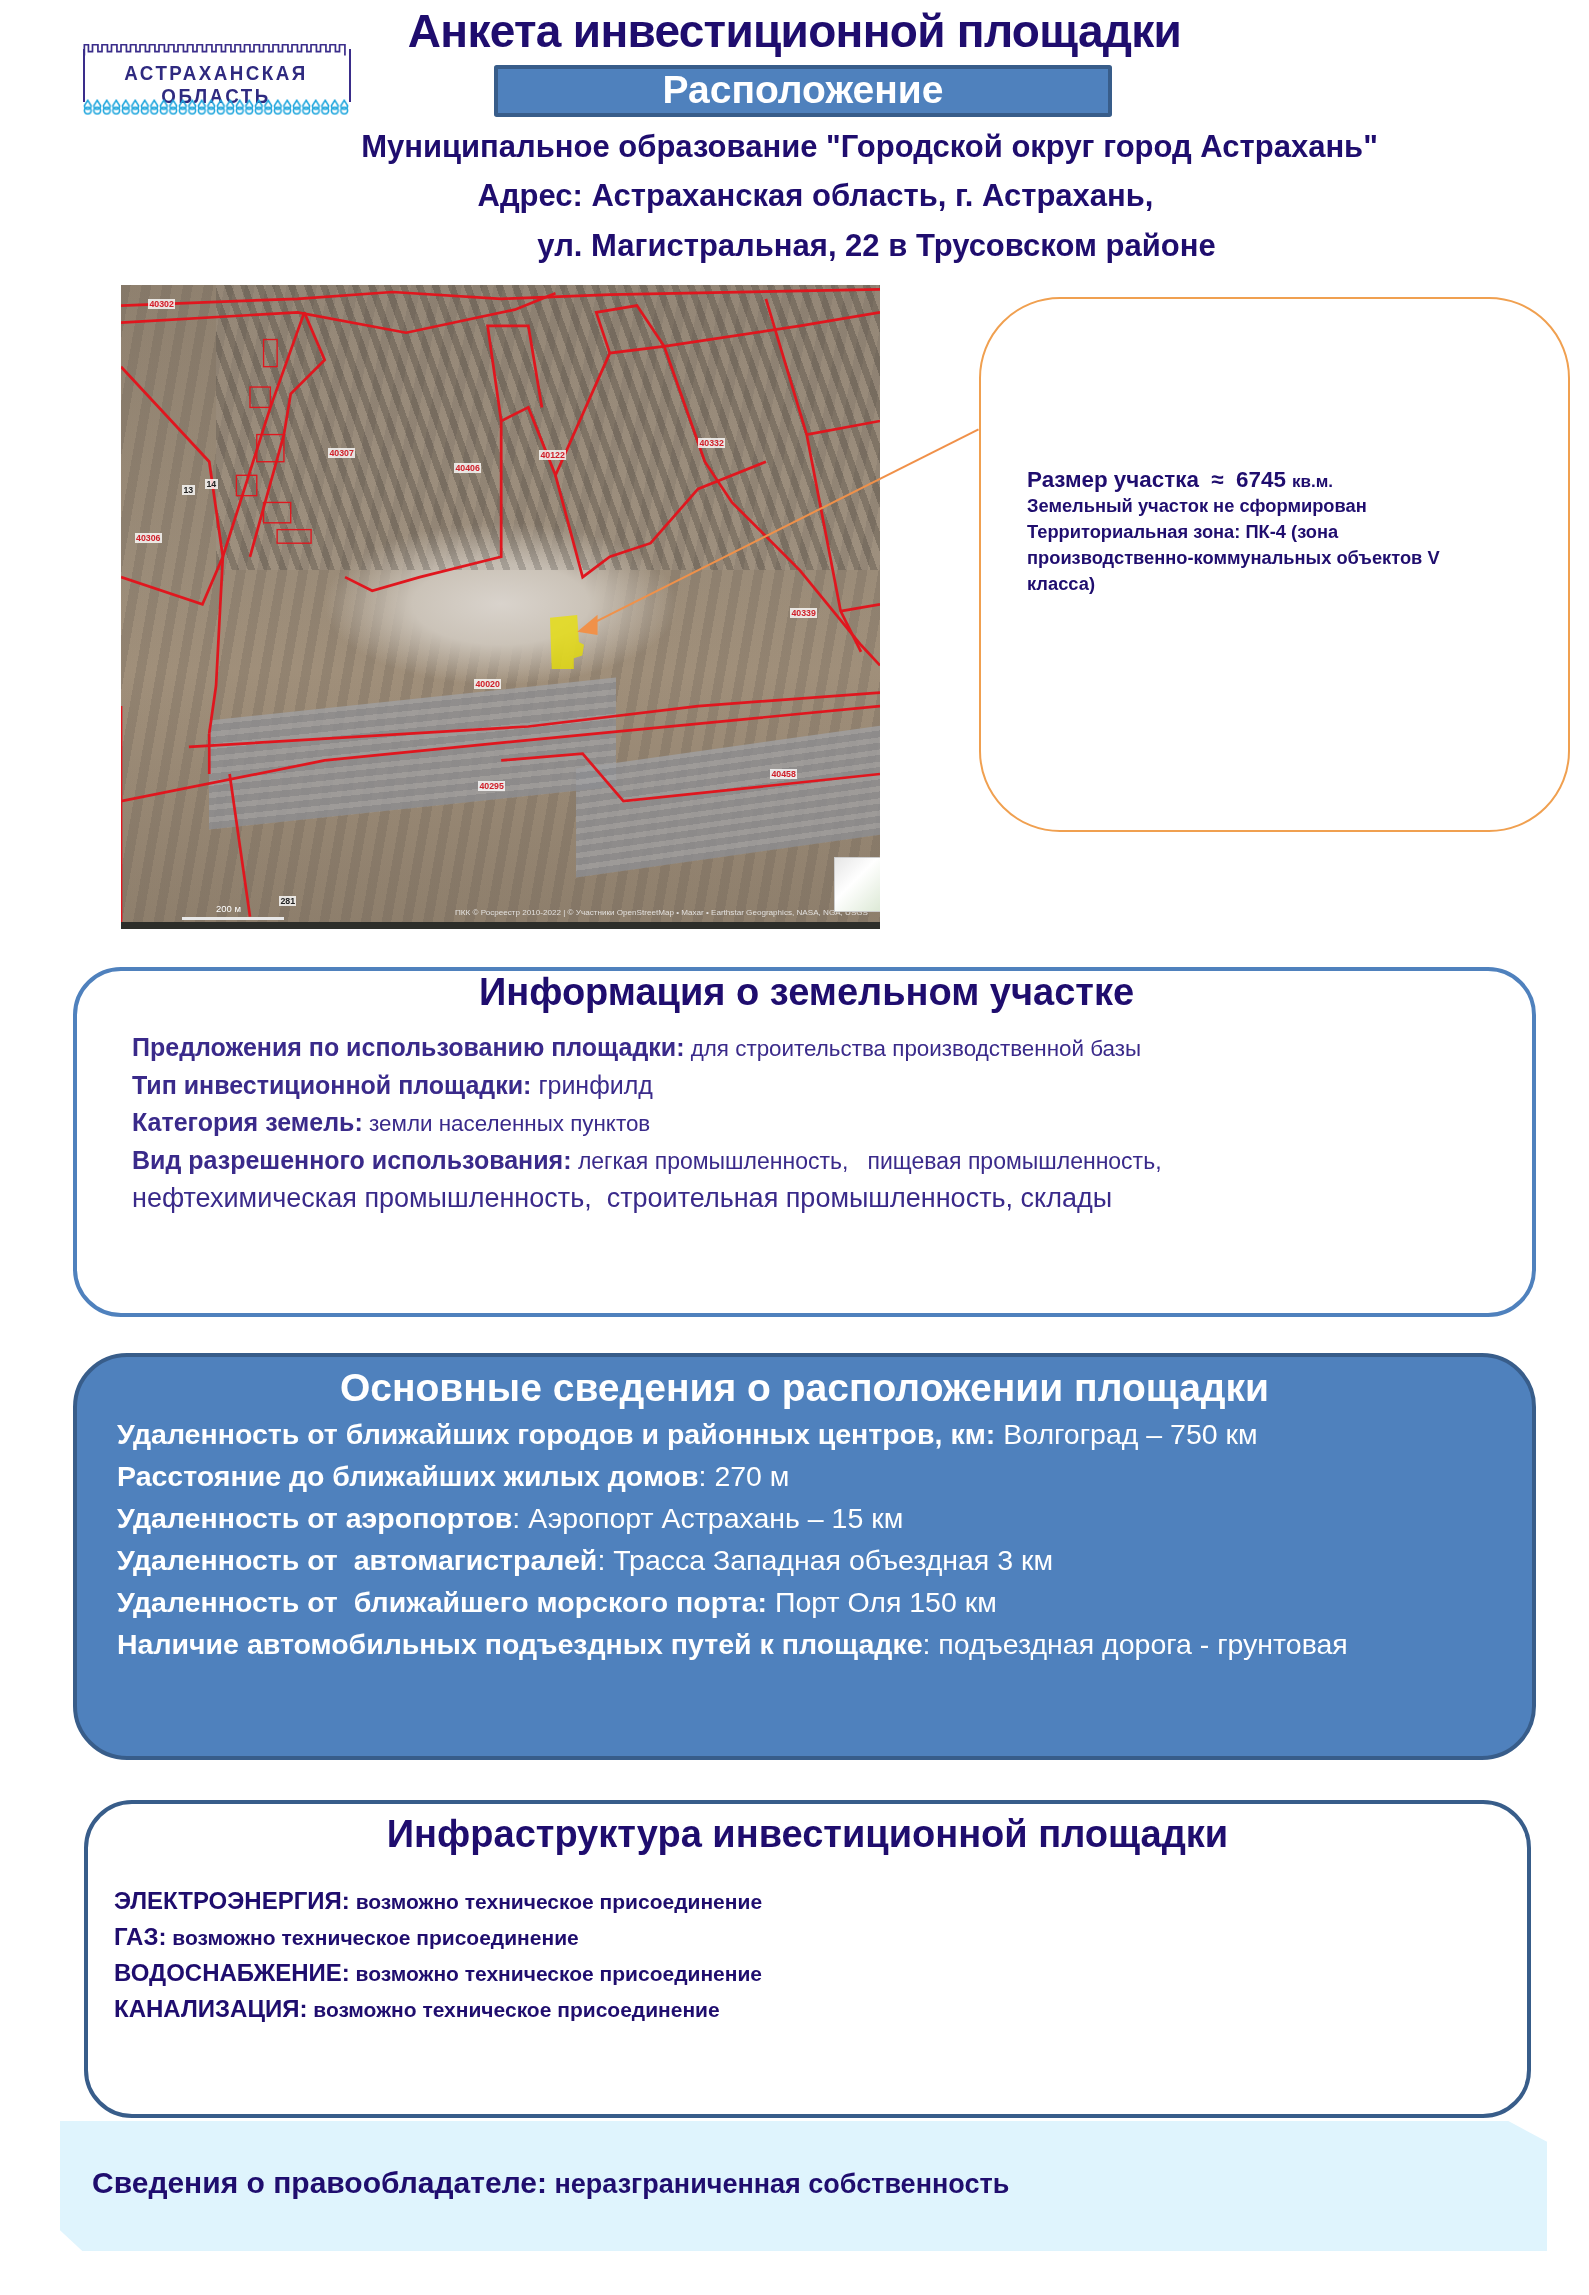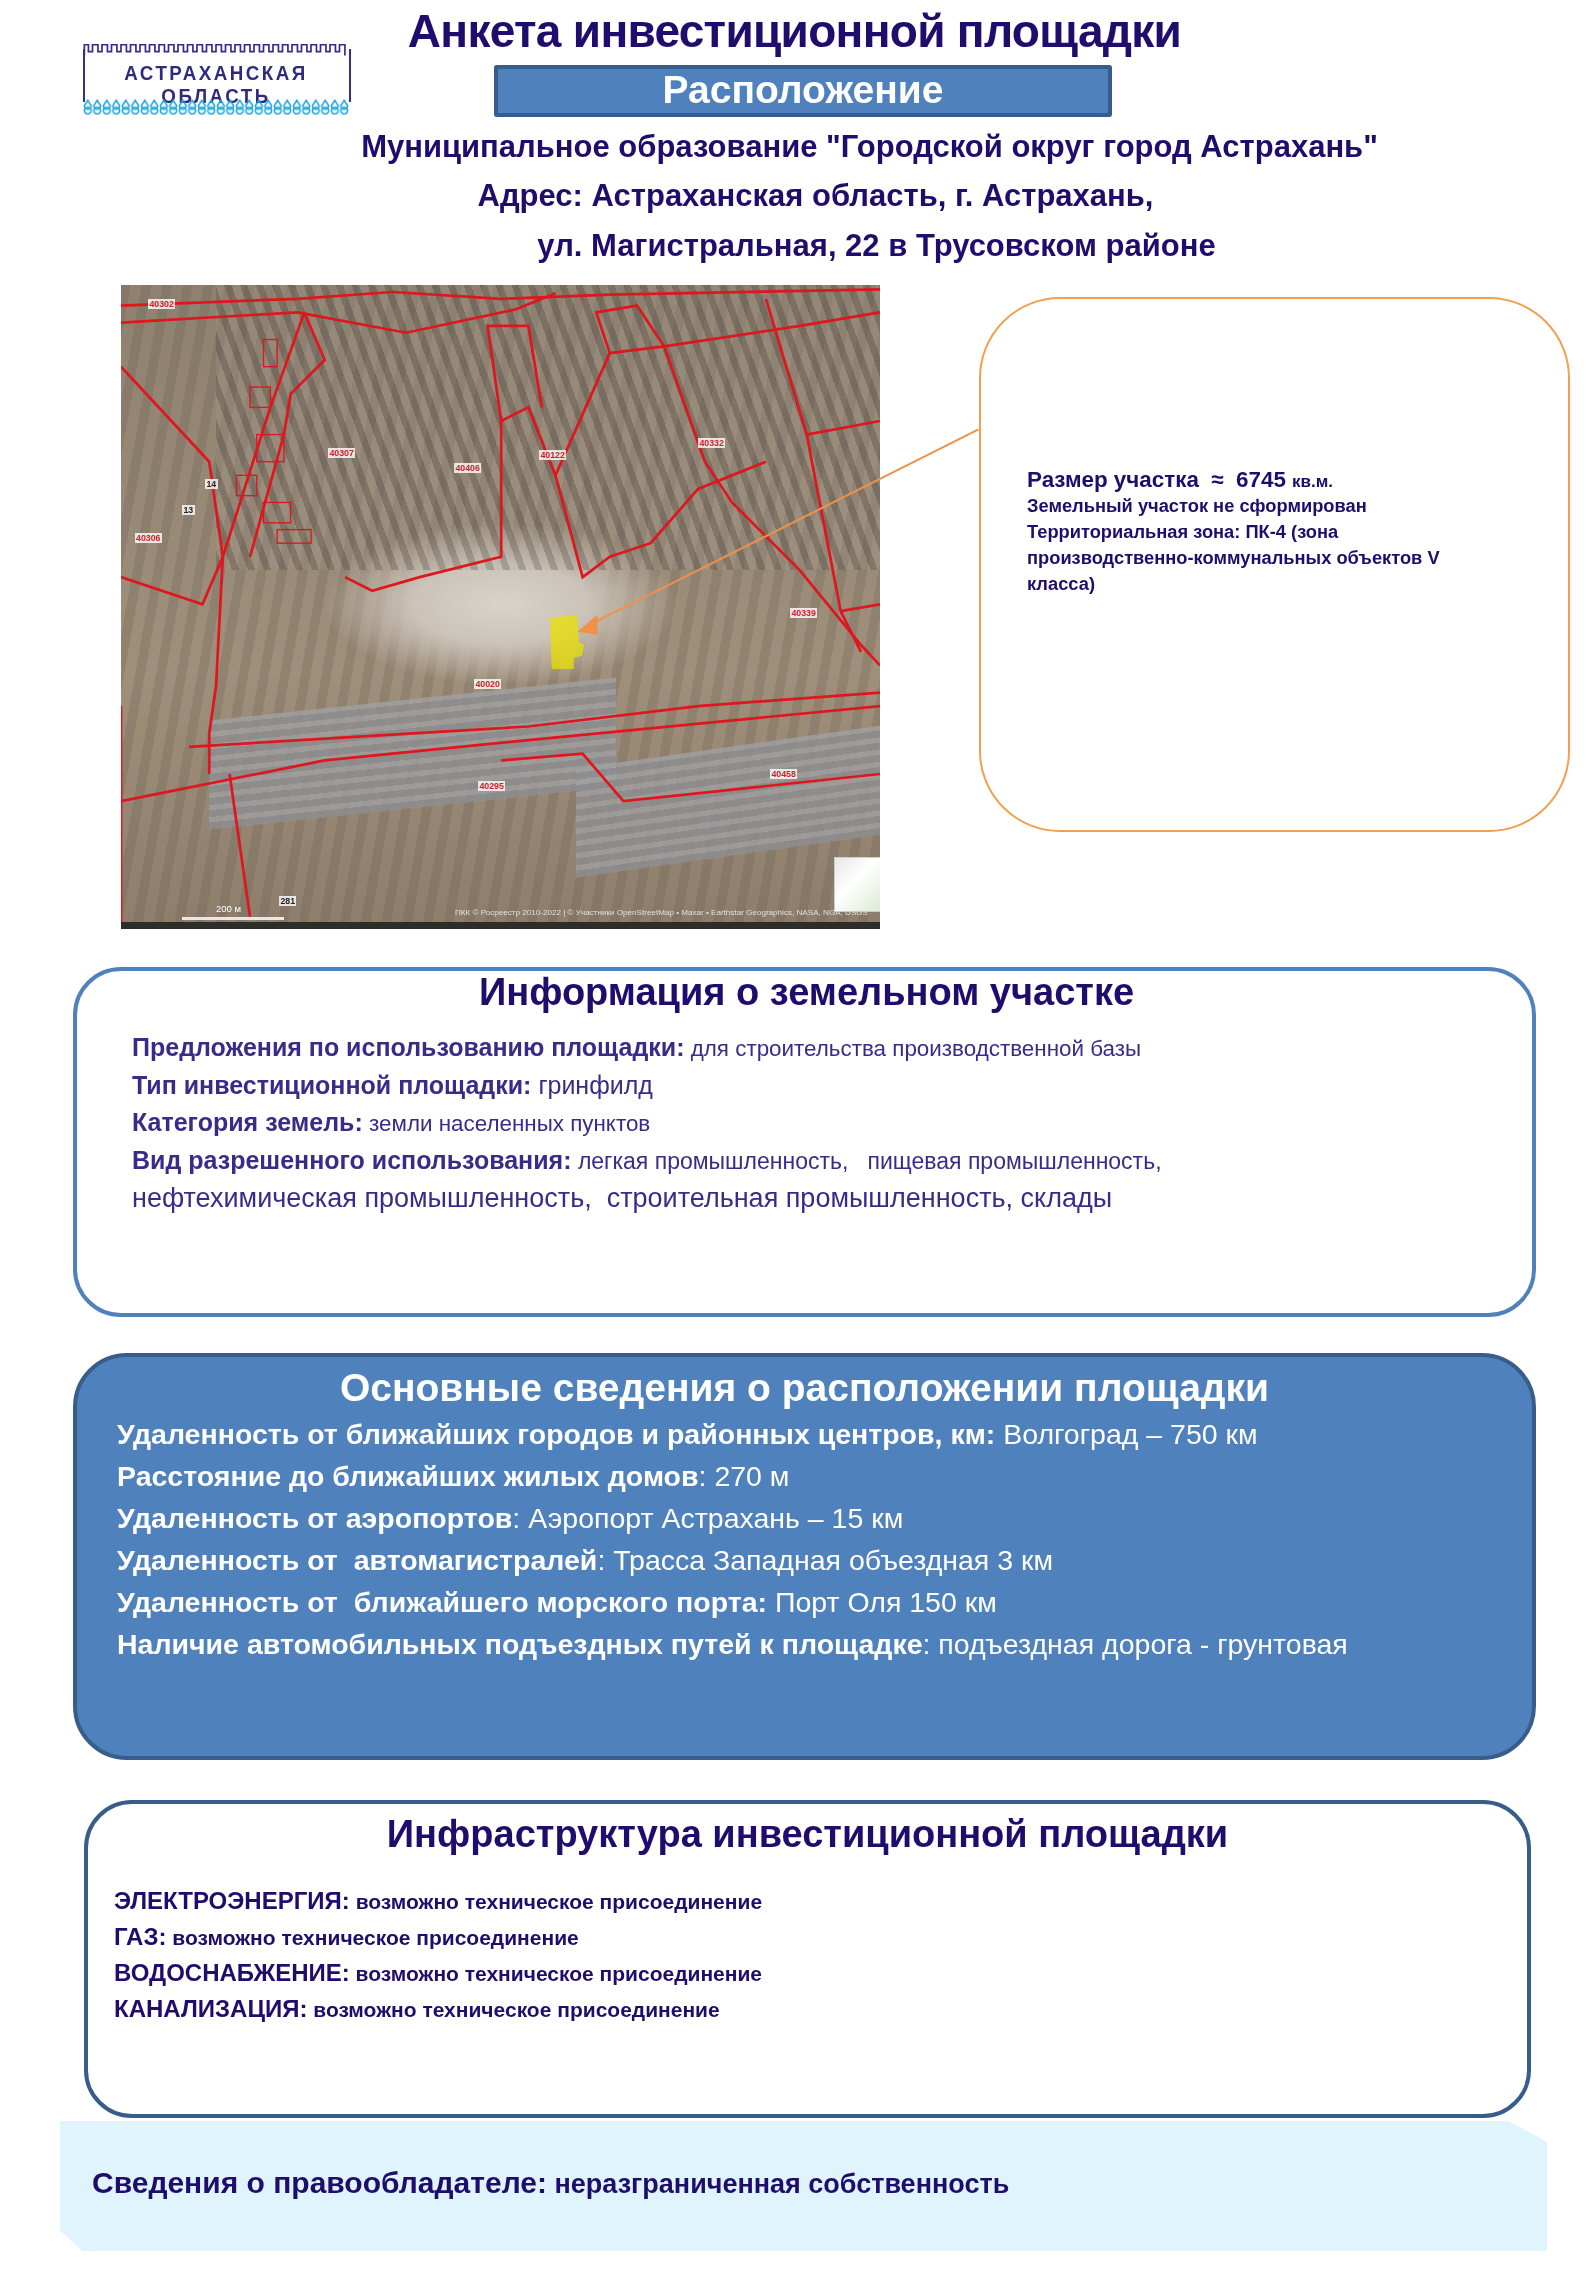--- a/index.html
+++ b/index.html
@@ -141,21 +141,21 @@
   <span class="lbl" style="left:13.6px; top:248px;">40306</span>
   <span class="lbl" style="left:207px; top:163px;">40307</span>
   <span class="lbl" style="left:333px; top:178px;">40406</span>
   <span class="lbl" style="left:418px; top:165px;">40122</span>
   <span class="lbl" style="left:577px; top:153px;">40332</span>
   <span class="lbl" style="left:353px; top:394px;">40020</span>
   <span class="lbl" style="left:669px; top:323px;">40339</span>
   <span class="lbl" style="left:357px; top:496px;">40295</span>
   <span class="lbl" style="left:649px; top:484px;">40458</span>
   <span class="lbl" style="left:84px; top:194px; color:#222;">14</span>
-  <span class="lbl" style="left:61px; top:200px; color:#222;margin-top:20px;">13</span>
+  <span class="lbl" style="left:61px; top:200px; color:#222;">13</span>
   <span class="lbl" style="left:158px; top:611px; color:#222;">281</span>
   <div class="plot"></div>
   <div class="scale-label">200 м</div>
   <div class="scale"></div>
   <div class="attribution">ПКК © Росреестр 2010-2022 | © Участники OpenStreetMap • Maxar • Earthstar Geographics, NASA, NGA, USGS</div>
   <div class="minimap"></div>
   <div class="bottom-bar"></div>
 </div>
 
 <div class="abs callout"></div>

